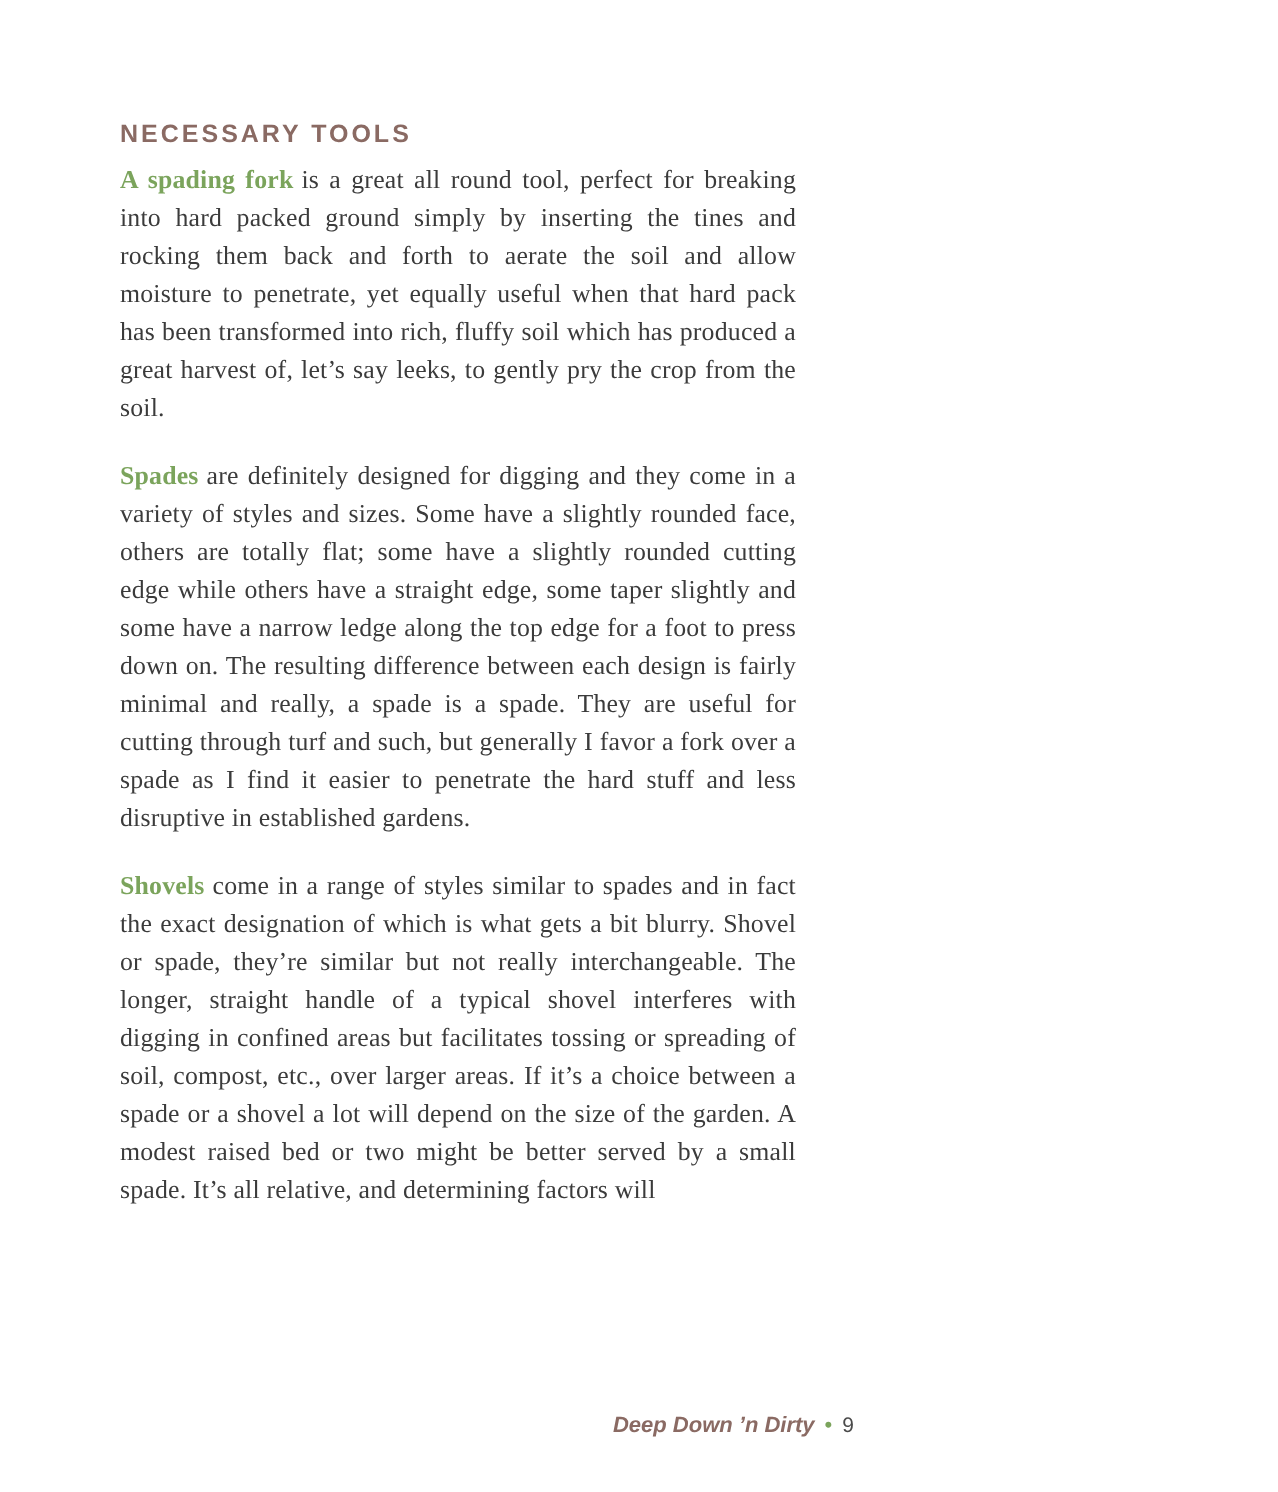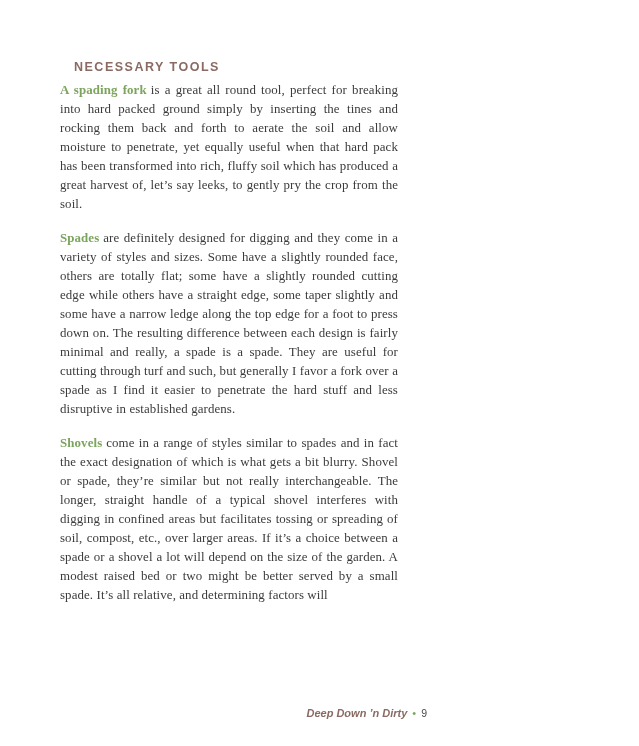--- a/index.html
+++ b/index.html
@@ -35,21 +35,21 @@
   .para .lead:not(:empty) {
     margin-right: 4px;
   }
   .section-heading {
     font-family: "Liberation Sans", sans-serif;
     font-weight: bold;
     font-size: 12.5px;
     line-height: 16px;
     letter-spacing: 1.5px;
     color: var(--brown, #8a6a63);
-    margin: 0 0 6px 14px;
+    margin: 0 0 6px 0;
   }
   .page-footer {
     position: absolute;
     top: 706px;
     right: 212px;
     font-family: "Liberation Sans", sans-serif;
     font-size: 11px;
     line-height: 14px;
     white-space: nowrap;
     text-align: right;

